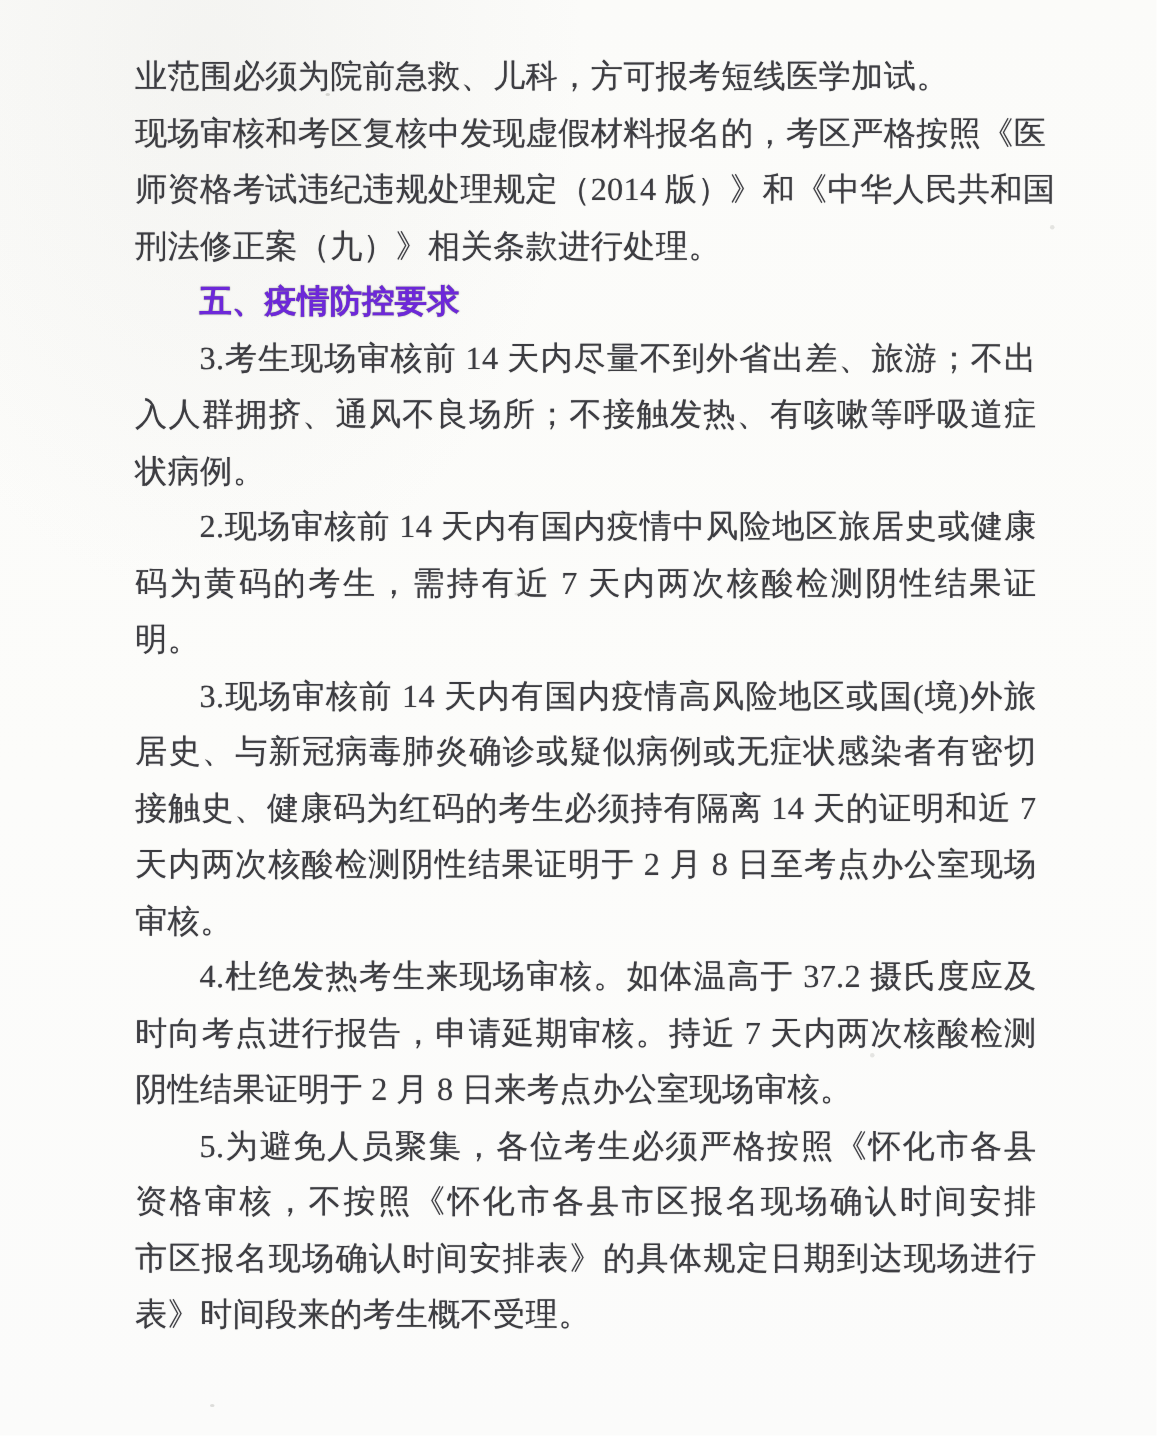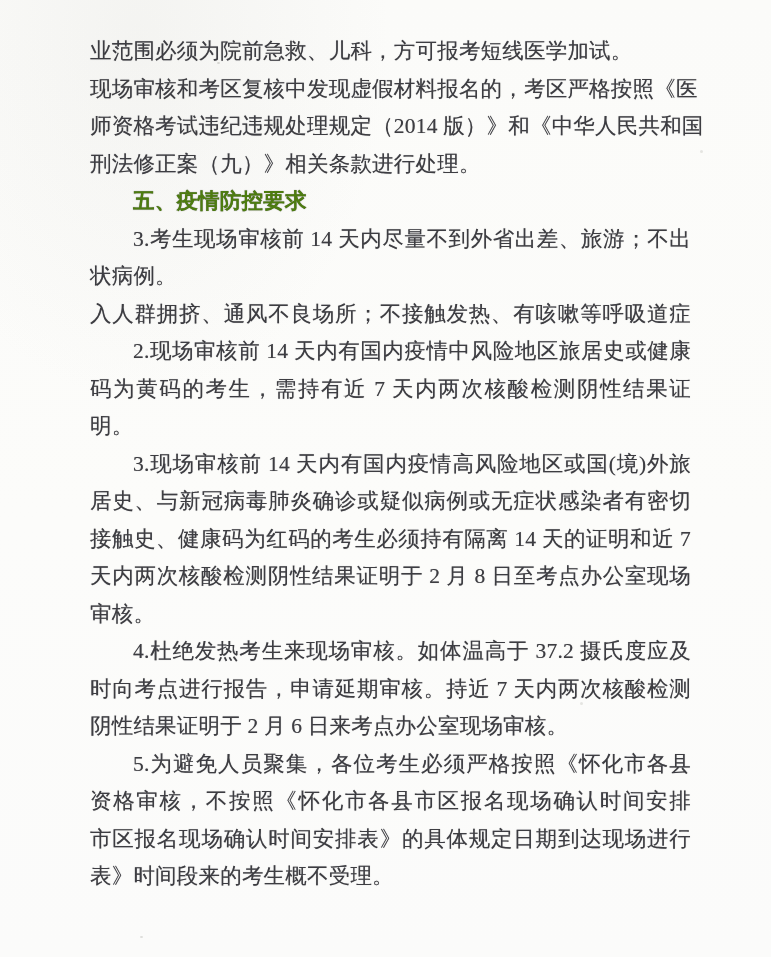--- a/index.html
+++ b/index.html
@@ -41,21 +41,21 @@
   .line.last {
     text-align: left;
     text-align-last: left;
     white-space: pre;
   }
   .line.indent {
     padding-left: 43px;
   }
   .line.bold {
     font-weight: bold;
-    color: #4d7c0f;
+    color: #6d28d9;
     text-shadow: 0 0 0.9px rgba(45,45,50,0.75);
   }
   .speck {
     position: absolute;
     border-radius: 50%;
     background: #b9b9b4;
     opacity: 0.55;
   }
   .speck.s1 { left: 217px; top: 62px;  width: 3px; height: 2px; }
   .speck.s2 { left: 700px; top: 150px; width: 3px; height: 3px; opacity: 0.35; }
@@ -68,33 +68,33 @@
 <body>
 
 <div class="page">
   <div class="text-block" id="text-block">
       <div class="line last">业范围必须为院前急救、儿科，方可报考短线医学加试。</div>
       <div class="line">现场审核和考区复核中发现虚假材料报名的，考区严格按照《医</div>
       <div class="line">师资格考试违纪违规处理规定（2014 版）》和《中华人民共和国</div>
       <div class="line last">刑法修正案（九）》相关条款进行处理。</div>
       <div class="line indent last bold">五、疫情防控要求</div>
       <div class="line indent">3.考生现场审核前 14 天内尽量不到外省出差、旅游；不出</div>
+      <div class="line">入人群拥挤、通风不良场所；不接触发热、有咳嗽等呼吸道症</div>
       <div class="line last">状病例。</div>
-      <div class="line">入人群拥挤、通风不良场所；不接触发热、有咳嗽等呼吸道症</div>
       <div class="line indent">2.现场审核前 14 天内有国内疫情中风险地区旅居史或健康</div>
       <div class="line">码为黄码的考生，需持有近 7 天内两次核酸检测阴性结果证</div>
       <div class="line last">明。</div>
       <div class="line indent">3.现场审核前 14 天内有国内疫情高风险地区或国(境)外旅</div>
       <div class="line">居史、与新冠病毒肺炎确诊或疑似病例或无症状感染者有密切</div>
       <div class="line">接触史、健康码为红码的考生必须持有隔离 14 天的证明和近 7</div>
       <div class="line">天内两次核酸检测阴性结果证明于 2 月 8 日至考点办公室现场</div>
       <div class="line last">审核。</div>
       <div class="line indent">4.杜绝发热考生来现场审核。如体温高于 37.2 摄氏度应及</div>
       <div class="line">时向考点进行报告，申请延期审核。持近 7 天内两次核酸检测</div>
-      <div class="line last">阴性结果证明于 2 月 6 日来考点办公室现场审核。</div>
+      <div class="line last">阴性结果证明于 2 月 8 日来考点办公室现场审核。</div>
       <div class="line indent">5.为避免人员聚集，各位考生必须严格按照《怀化市各县</div>
       <div class="line">资格审核，不按照《怀化市各县市区报名现场确认时间安排</div>
       <div class="line">市区报名现场确认时间安排表》的具体规定日期到达现场进行</div>
       <div class="line last">表》时间段来的考生概不受理。</div>
     </div>
 
   <div class="speck s1"></div>
   <div class="speck s2"></div>
   <div class="speck s3"></div>
   <div class="speck s4"></div>

